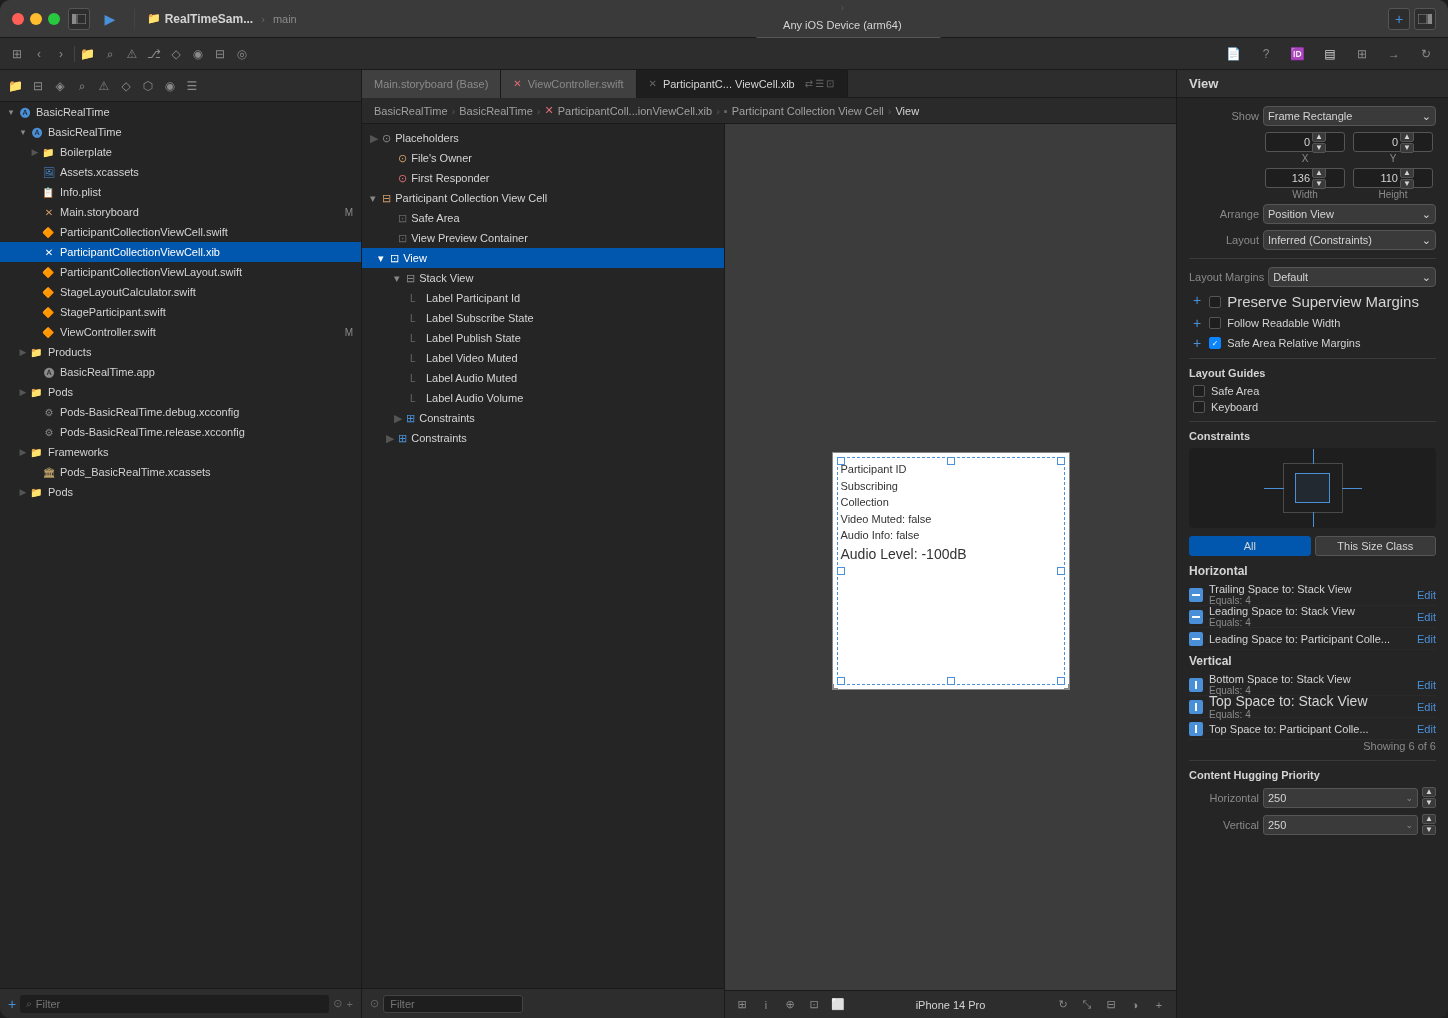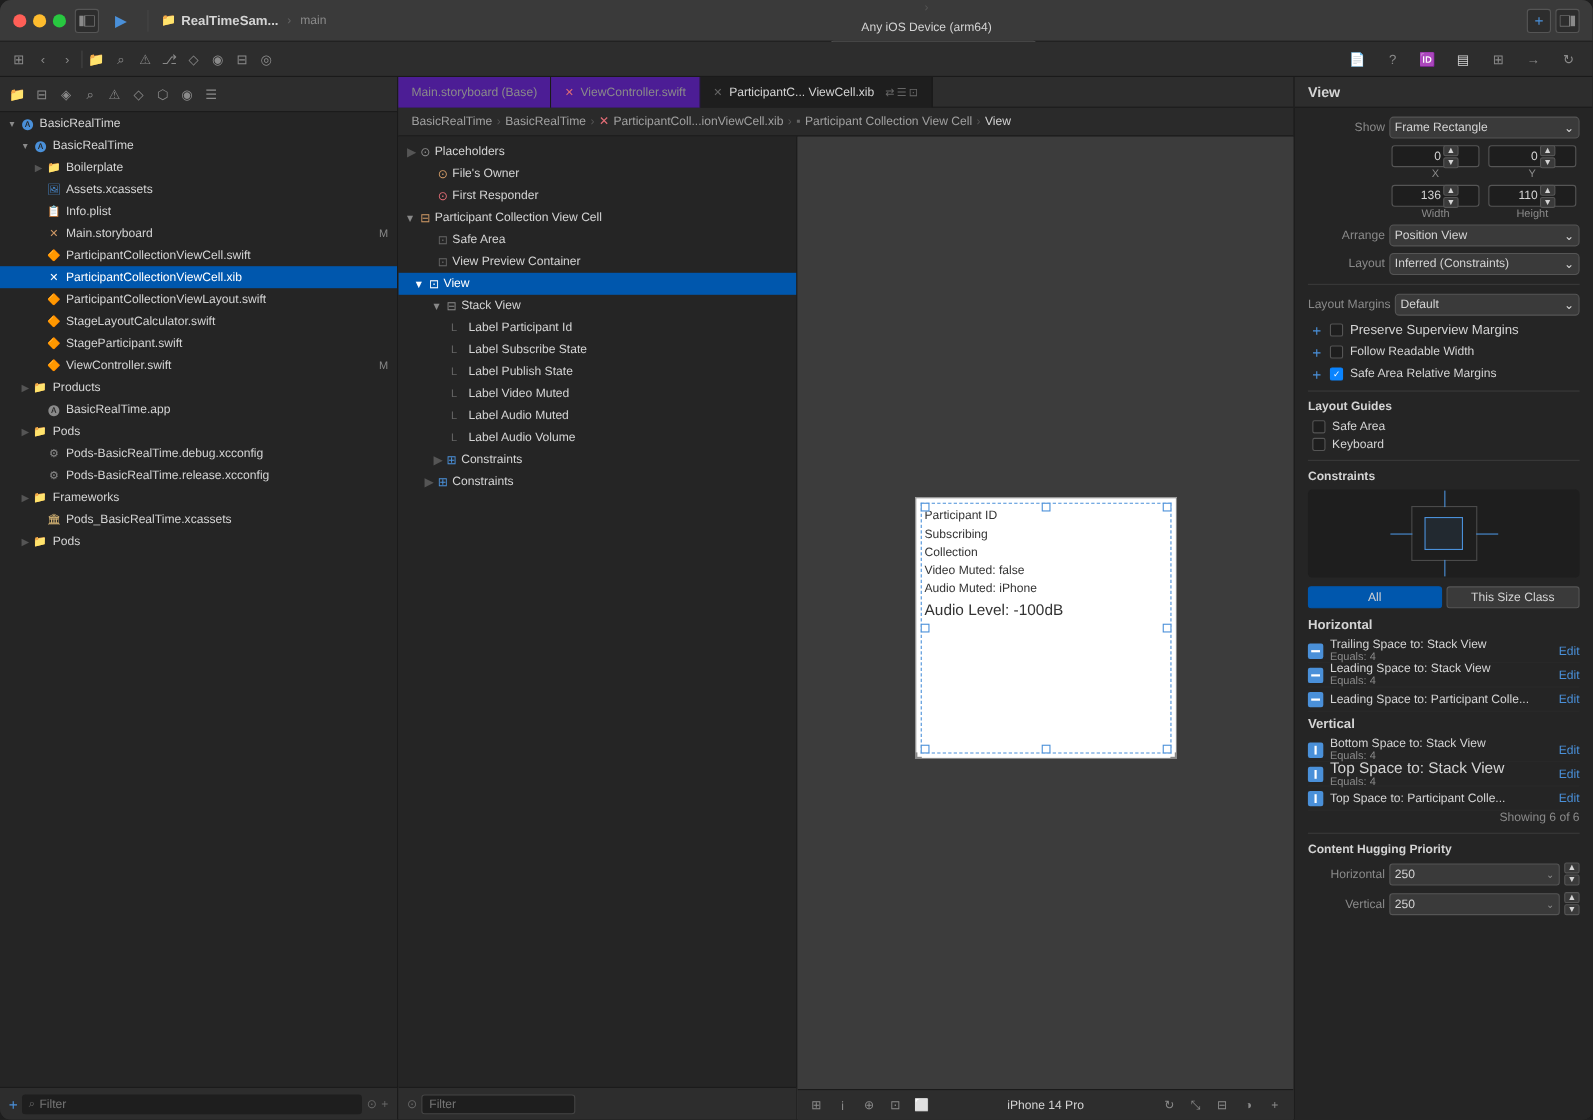--- a/index.html
+++ b/index.html
@@ -215,21 +215,21 @@
     .tab {
       height: 28px;
       padding: 0 12px;
       display: flex;
       align-items: center;
       gap: 6px;
       font-size: 11px;
       color: #8a8a8a;
       border-right: 1px solid #1a1a1a;
       cursor: pointer;
-      background: #4c1d95;
+      background: #404040;
     }
 
     .tab.active {
       background: #1e1e1e;
       color: #d4d4d4;
     }
 
     .editor-main {
       flex: 1;
       display: flex;
@@ -984,21 +984,21 @@
 
               <div class="cell-preview">
 
                 <div style="position:absolute;top:4px;left:4px;right:4px;bottom:4px;border:1px dashed #4a90d9;pointer-events:none;"></div>
 
                 <div class="cell-labels">
                   <div style="font-size:11px;color:#333;">Participant ID</div>
                   <div style="font-size:11px;color:#333;">Subscribing</div>
                   <div style="font-size:11px;color:#333;">Collection</div>
                   <div style="font-size:11px;color:#333;">Video Muted: false</div>
-                  <div style="font-size:11px;color:#333;">Audio Muted: iPhone</div>
+                  <div style="font-size:11px;color:#333;">Audio Info: false</div>
                   <div style="font-size:14px;color:#333;">Audio Level: -100dB</div>
                 </div>
 
                 <div style="position:absolute;top:4px;left:4px;width:8px;height:8px;background:#fff;border:1px solid #4a90d9;"></div>
                 <div style="position:absolute;top:4px;left:calc(50% - 4px);width:8px;height:8px;background:#fff;border:1px solid #4a90d9;"></div>
                 <div style="position:absolute;top:4px;right:4px;width:8px;height:8px;background:#fff;border:1px solid #4a90d9;"></div>
                 <div style="position:absolute;top:calc(50% - 4px);left:4px;width:8px;height:8px;background:#fff;border:1px solid #4a90d9;"></div>
                 <div style="position:absolute;top:calc(50% - 4px);right:4px;width:8px;height:8px;background:#fff;border:1px solid #4a90d9;"></div>
                 <div style="position:absolute;bottom:4px;left:4px;width:8px;height:8px;background:#fff;border:1px solid #4a90d9;"></div>
                 <div style="position:absolute;bottom:4px;left:calc(50% - 4px);width:8px;height:8px;background:#fff;border:1px solid #4a90d9;"></div>
@@ -1110,21 +1110,21 @@
           <div class="form-select">
             <span>Default</span>
             <span>⌄</span>
           </div>
         </div>
 
         <div style="display:flex;gap:4px;margin-bottom:6px;padding-left:4px;">
           <span class="add-btn">+</span>
           <div class="checkbox-row" style="margin-bottom:0;">
             <div class="checkbox"></div>
-            <span style="font-size:12px;color:#d4d4d4;">Preserve Superview Margins</span>
+            <span style="font-size:15px;color:#d4d4d4;">Preserve Superview Margins</span>
           </div>
         </div>
         <div style="display:flex;gap:4px;margin-bottom:6px;padding-left:4px;">
           <span class="add-btn">+</span>
           <div class="checkbox-row" style="margin-bottom:0;">
             <div class="checkbox"></div>
             <span style="font-size:11px;color:#d4d4d4;">Follow Readable Width</span>
           </div>
         </div>
         <div style="display:flex;gap:4px;margin-bottom:6px;padding-left:4px;">

